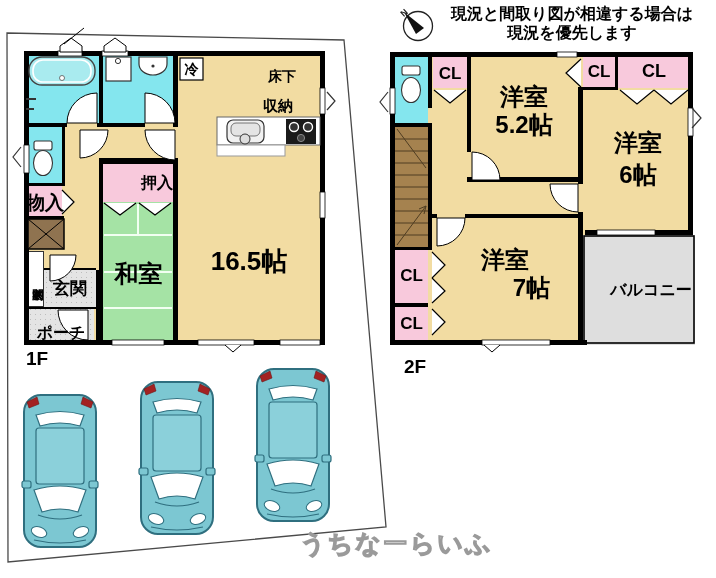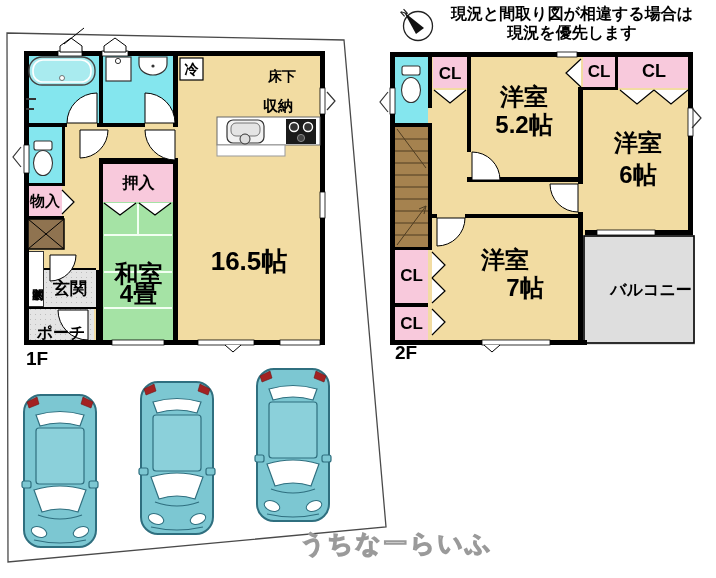--- a/index.html
+++ b/index.html
@@ -253,35 +253,34 @@
   </svg>
 
   <div class="lbl" style="left:428px;top:5px;width:288px;font-size:16px;font-weight:700;">現況と間取り図が相違する場合は</div>
   <div class="lbl" style="left:428px;top:24px;width:288px;font-size:16px;font-weight:700;">現況を優先します</div>
 
   <div class="lbl" style="left:180px;top:62px;width:23px;font-size:14px;">冷</div>
   <div class="lbl" style="left:256px;top:69px;width:52px;font-size:14px;">床下</div>
   <div class="lbl" style="left:252px;top:98px;width:52px;font-size:15px;">収納</div>
   <div class="lbl" style="left:179px;top:247px;width:140px;font-size:26px;">16.5帖</div>
   <div class="lbl" style="left:104px;top:249px;width:69px;font-size:24px;margin-top:12px;">和室</div>
-  <div class="lbl" style="left:104px;top:281px;width:69px;font-size:24px;">4畳</div>
-  <div class="lbl" style="left:104px;top:174px;width:69px;font-size:16px;">押入</div>
-  <div class="lbl" style="left:26px;top:193px;width:38px;font-size:15px;">物入</div>
+  <div class="lbl" style="left:104px;top:174px;width:69px;font-size:16px;text-align:right;">押入</div>
+  <div class="lbl" style="left:26px;top:193px;width:38px;font-size:19px;">物入</div>
   <div class="lbl vert" style="left:28px;top:253px;width:15px;height:54px;font-size:11px;">玄関収納</div>
   <div class="lbl" style="left:44px;top:280px;width:52px;font-size:17px;">玄関</div>
   <div class="lbl" style="left:30px;top:324px;width:62px;font-size:16px;">ポーチ</div>
   <div class="lbl" style="left:26px;top:349px;width:40px;font-size:19px;font-weight:700;text-align:left;">1F</div>
 
   <div class="lbl" style="left:433px;top:65px;width:34px;font-size:17px;">CL</div>
   <div class="lbl" style="left:583px;top:63px;width:32px;font-size:17px;">CL</div>
   <div class="lbl" style="left:630px;top:62px;width:48px;font-size:18px;">CL</div>
   <div class="lbl" style="left:395px;top:267px;width:33px;font-size:17px;">CL</div>
   <div class="lbl" style="left:395px;top:315px;width:33px;font-size:17px;">CL</div>
   <div class="lbl" style="left:470px;top:84px;width:108px;font-size:24px;">洋室</div>
   <div class="lbl" style="left:470px;top:112px;width:108px;font-size:24px;">5.2帖</div>
   <div class="lbl" style="left:590px;top:130px;width:96px;font-size:24px;">洋室</div>
   <div class="lbl" style="left:590px;top:162px;width:96px;font-size:24px;">6帖</div>
   <div class="lbl" style="left:440px;top:247px;width:130px;font-size:24px;">洋室</div>
-  <div class="lbl" style="left:460px;top:275px;width:130px;font-size:24px;">7帖</div>
+  <div class="lbl" style="left:420px;top:275px;width:130px;font-size:24px;text-align:right;">7帖</div>
   <div class="lbl" style="left:585px;top:281px;width:132px;font-size:16px;">バルコニー</div>
-  <div class="lbl" style="left:395px;top:343px;width:40px;font-size:19px;font-weight:700;text-align:left;">2F</div>
+  <div class="lbl" style="left:395px;top:357px;width:40px;font-size:19px;font-weight:700;text-align:center;">2F</div>
 
 </div>
 
 </body></html>

